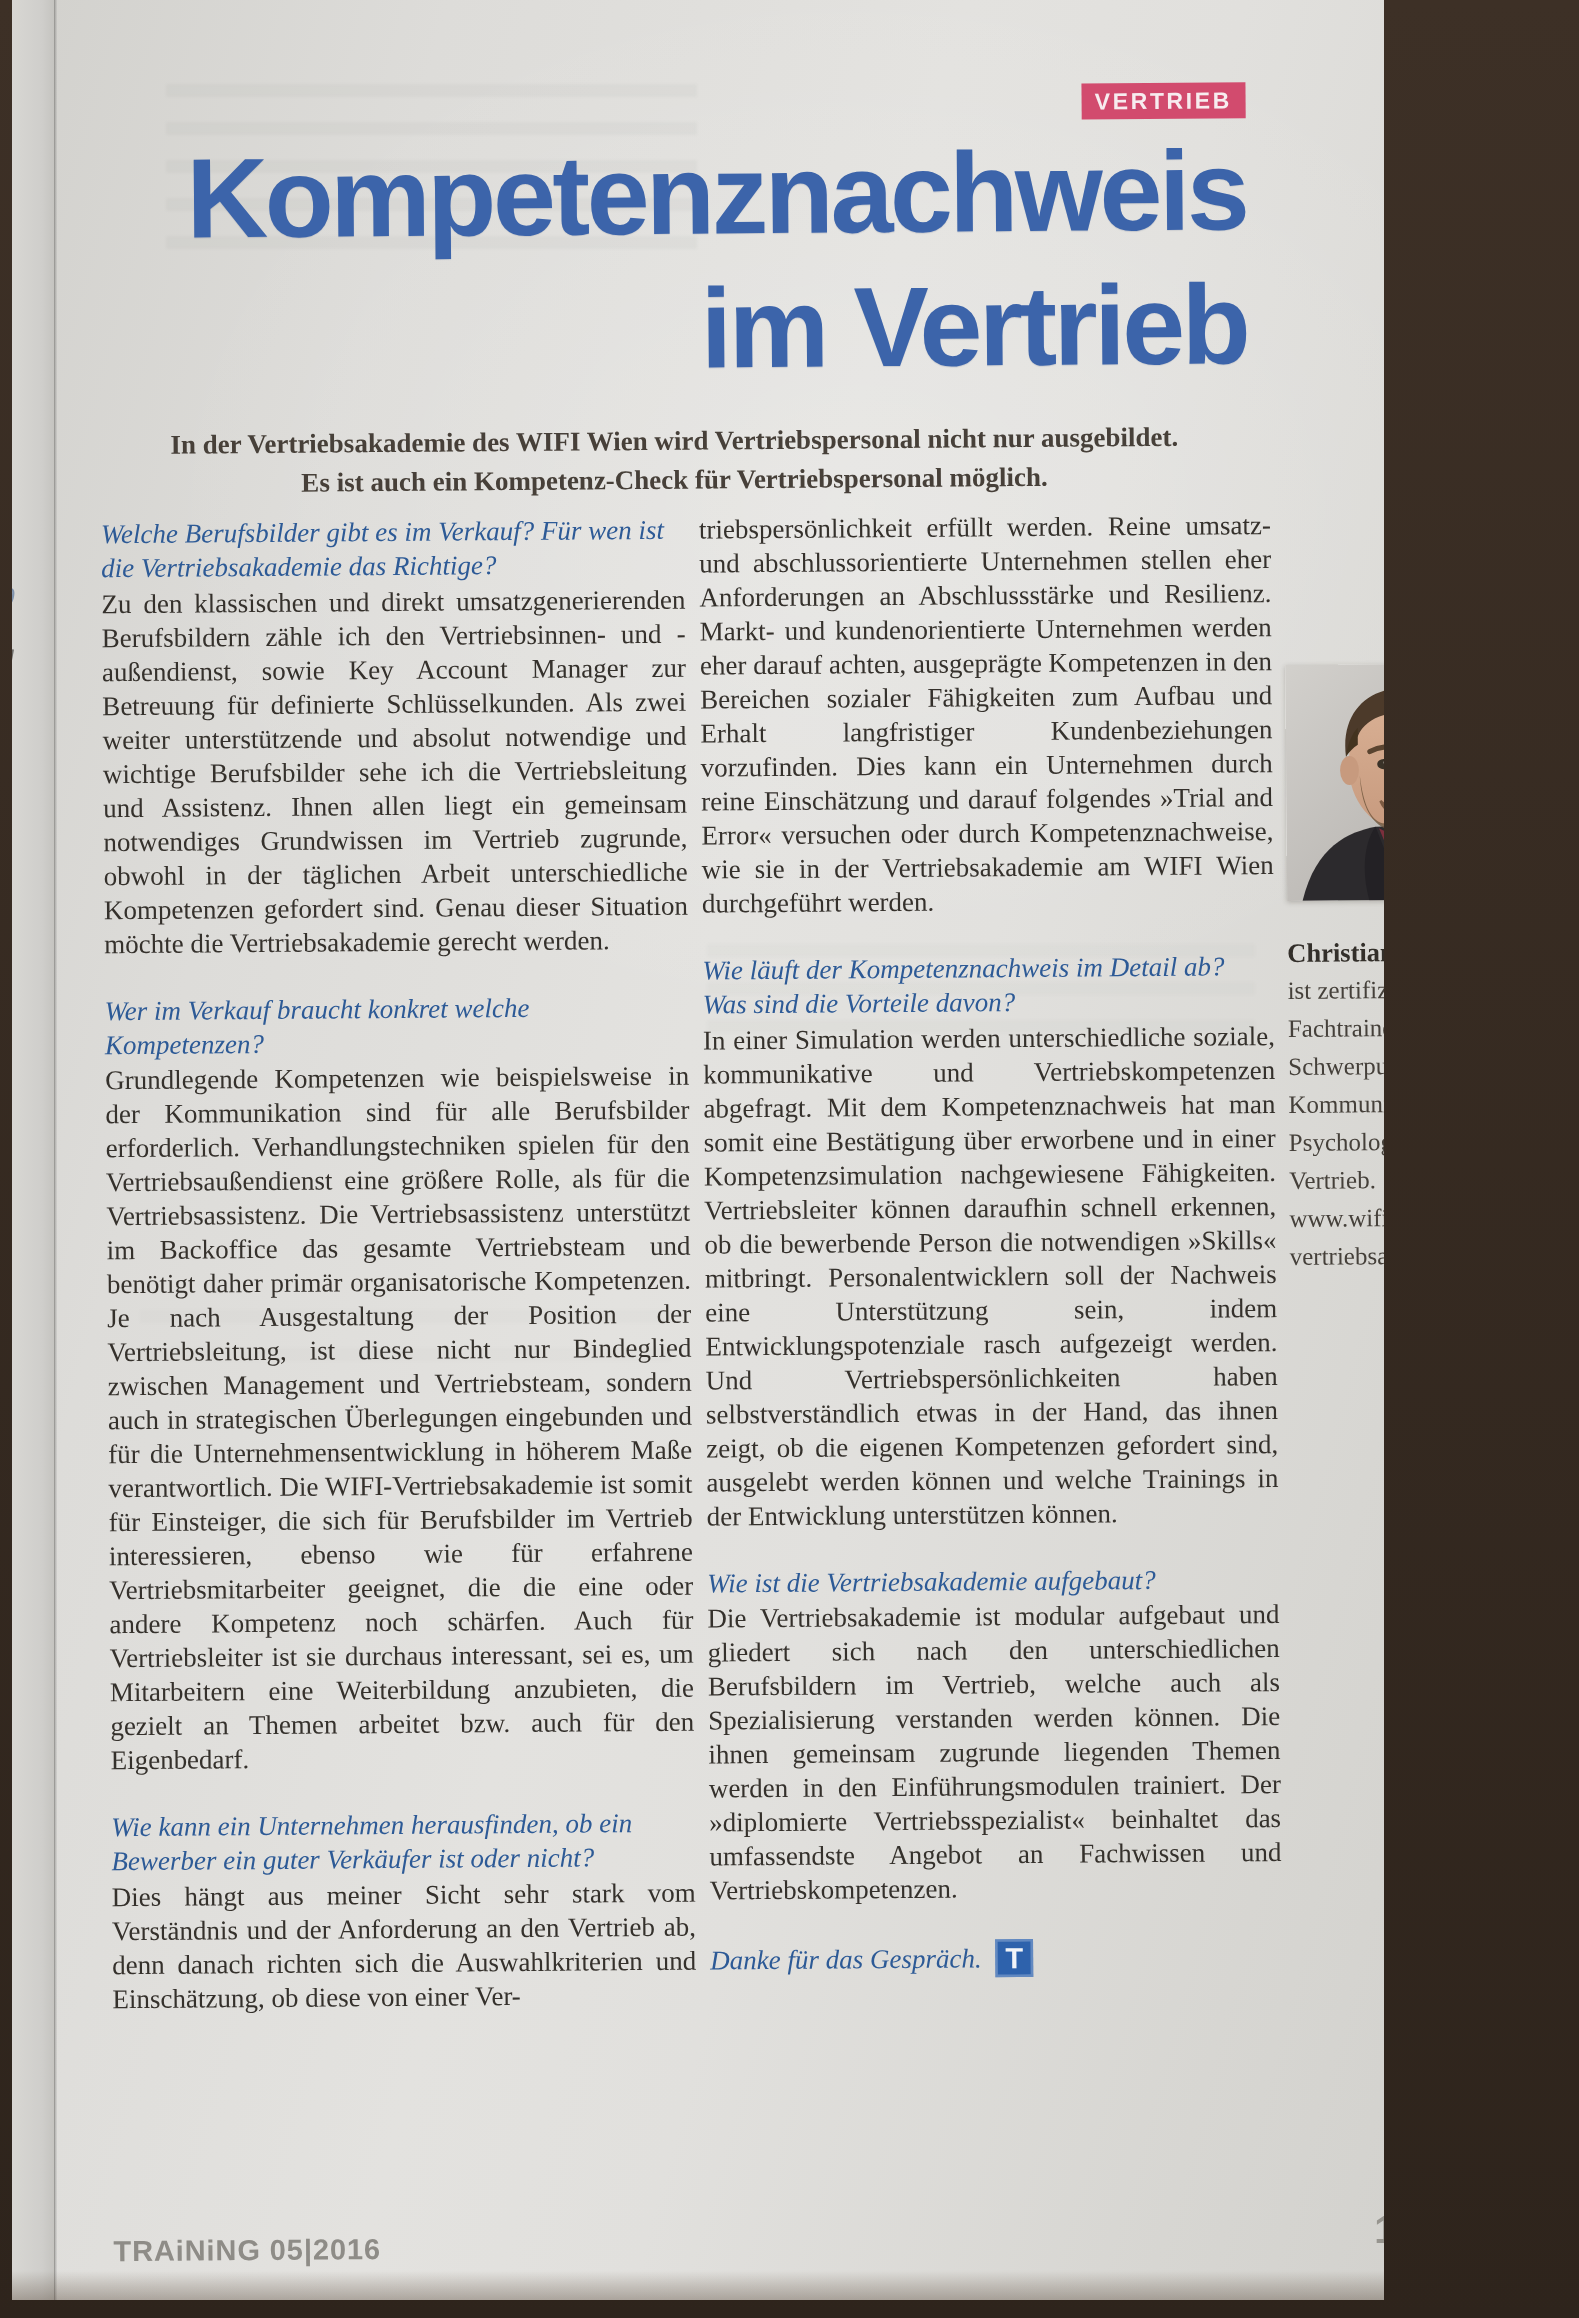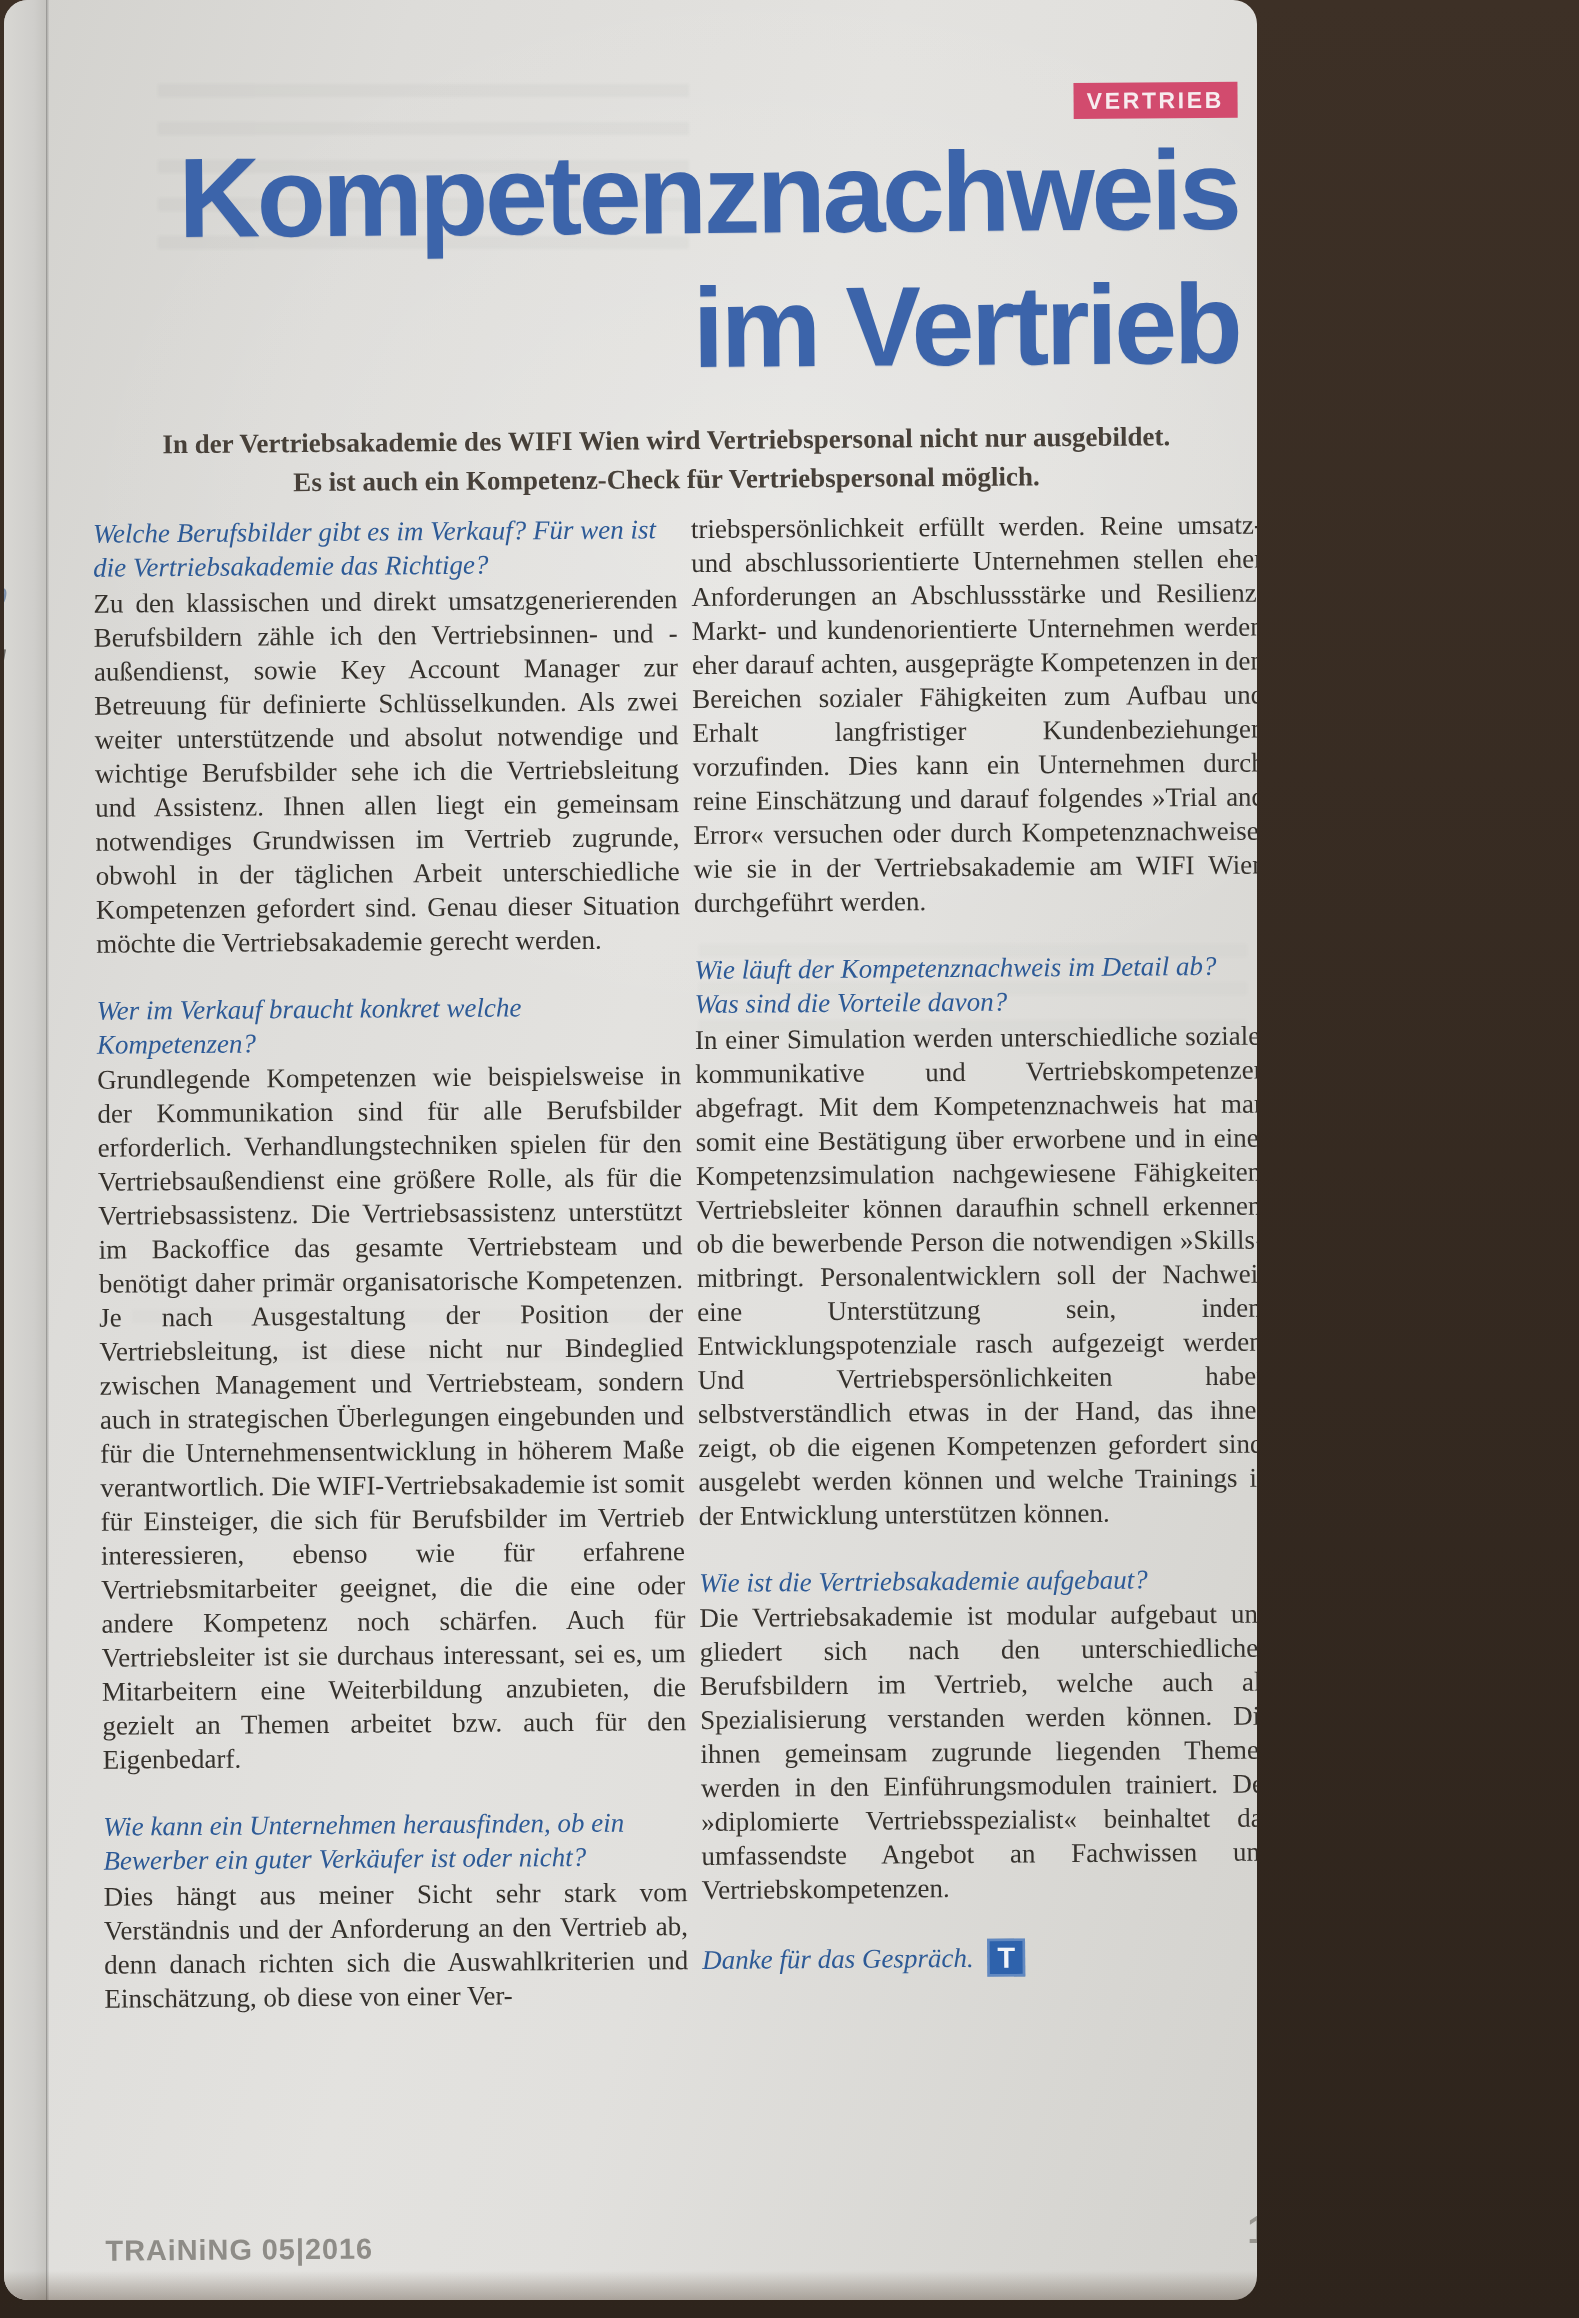--- a/index.html
+++ b/index.html
@@ -8,23 +8,22 @@
     background:#362a20;
     font-family:"Liberation Serif", serif;
   }
   
   .backdrop{
     position:absolute;inset:0;
     background:linear-gradient(to bottom,#3d3026,#2e241c);
   }
   
   .page{
-    position:absolute;left:4px;top:0;width:1253px;height:2300px;overflow:hidden;
+    position:absolute;left:12px;top:0;width:1372px;height:2300px;overflow:hidden;
     background:linear-gradient(105deg,#d2d1cd 0%,#dddcd9 22%,#e3e2df 48%,#e1e0dd 62%,#d7d6d2 88%,#d3d2ce 100%);
-    border-radius:24px;
   }
   .page::before{ 
     content:"";position:absolute;inset:0;
     background:radial-gradient(ellipse 1027px 770px at 62% 22%,rgba(255,255,255,.20),rgba(255,255,255,0) 70%);
     pointer-events:none;
   }
   .page::after{ 
     content:"";position:absolute;left:0;right:0;bottom:0;height:29px;
     background:linear-gradient(to bottom,rgba(70,52,36,0),rgba(70,52,36,.35));
     pointer-events:none;

